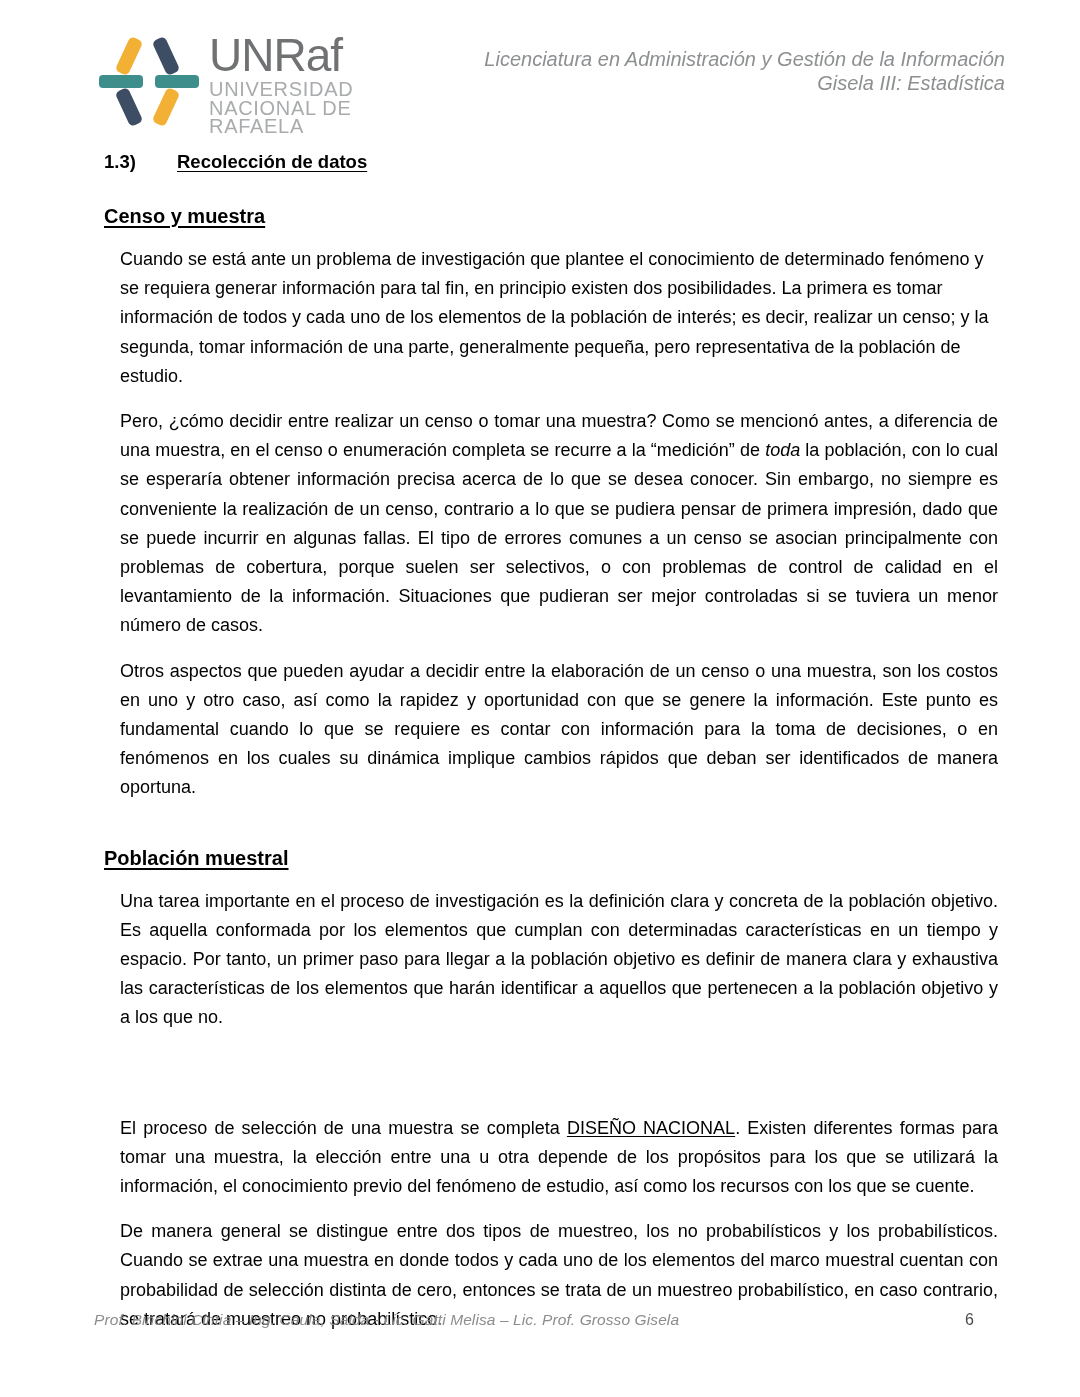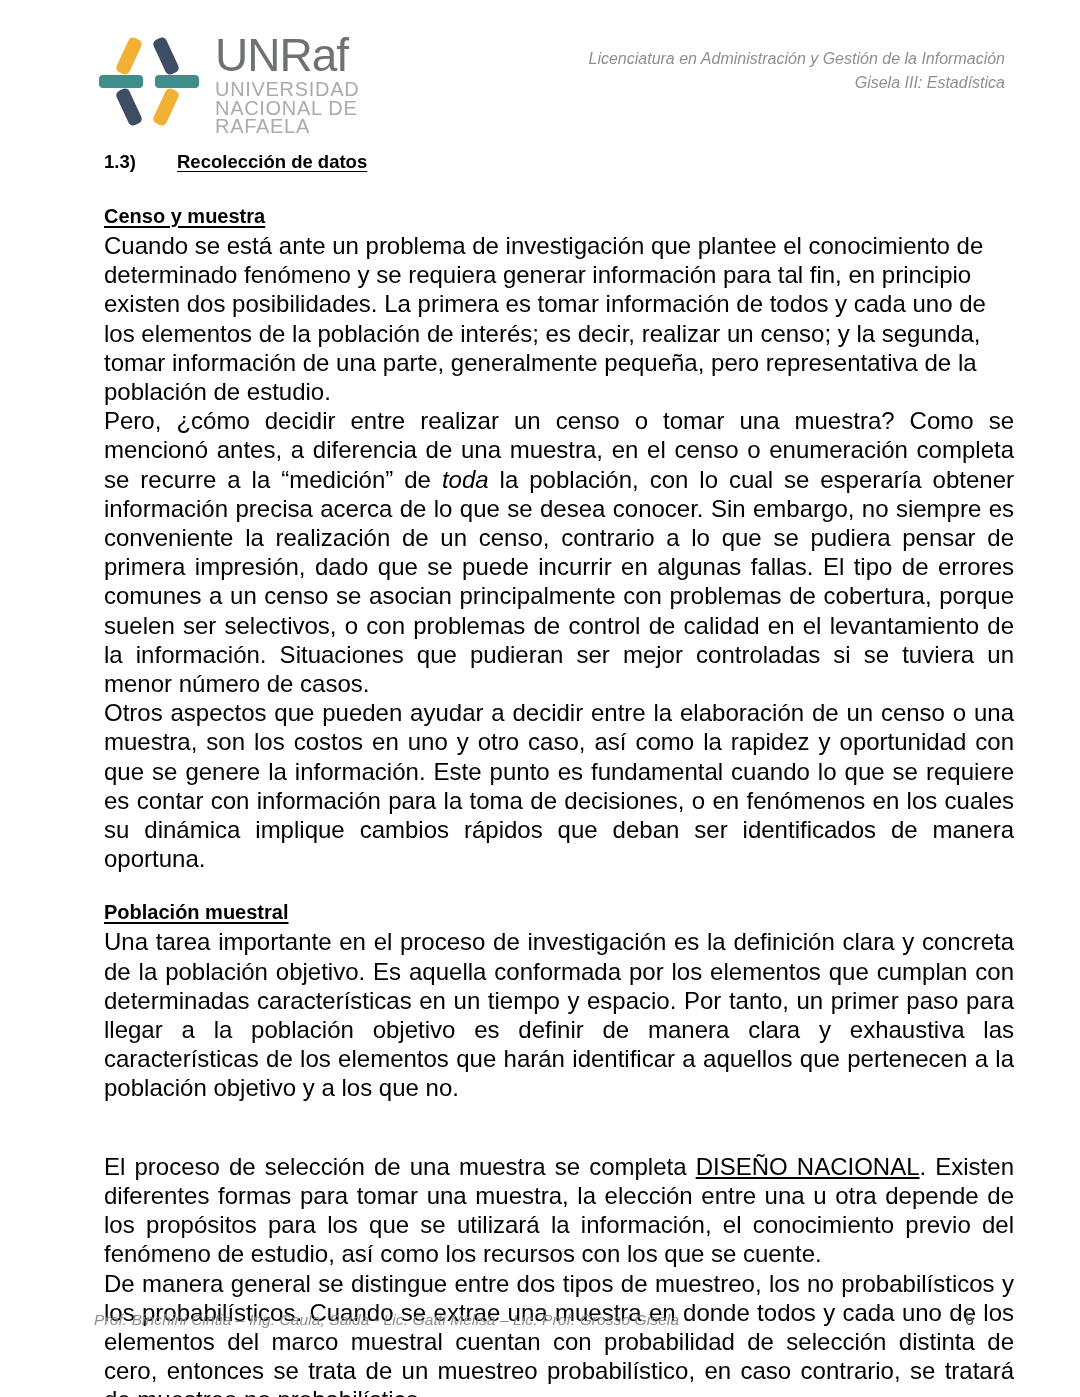--- a/index.html
+++ b/index.html
@@ -30,21 +30,21 @@
     height: 140px;
     display: flex;
     align-items: flex-start;
     justify-content: space-between;
     padding: 30px 75px 0 97px;
     box-sizing: border-box;
   }
   .logo-block {
     display: flex;
     align-items: flex-start;
-    gap: 16px;
+    gap: 10px;
     justify-content: center;
   }
   .logo-mark {
     width: 102px;
     height: 95px;
     flex: 0 0 auto;
     margin-top: 2px;
   }
   .logo-words {
     display: flex;
@@ -65,21 +65,21 @@
     line-height: 15.5px;
     letter-spacing: 0.7px;
     color: #a9abad;
     font-weight: 400;
     margin-top: 3px;
   }
   .header-course {
     text-align: right;
     font-family: "Liberation Sans", sans-serif;
     font-style: italic;
-    font-size: 16px;
+    font-size: 20px;
     line-height: 24px;
     color: #8d8f91;
     padding-top: 17px;
     white-space: nowrap;
     margin-left: 21px;
   }
 
   
   .content {
     position: absolute;
@@ -111,23 +111,23 @@
     font-weight: bold;
     text-decoration: underline;
     text-underline-offset: 3px;
     margin: 0 0 2px 0;
   }
   h3.sub-head.italic-head {
     font-style: italic;
   }
 
   p.body {
-    font-size: 24px;
+    font-size: 18px;
     line-height: 29.2px;
-    margin: 0;
+    margin: 16px;
     text-align: justify;
     text-justify: inter-word;
     hyphens: none;
   }
   p.body.ragged {
     text-align: left;
   }
   .block-gap {
     height: 27px;
   }

